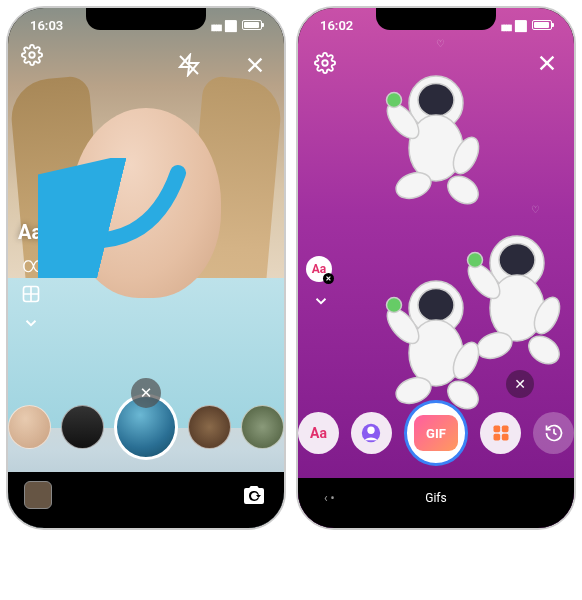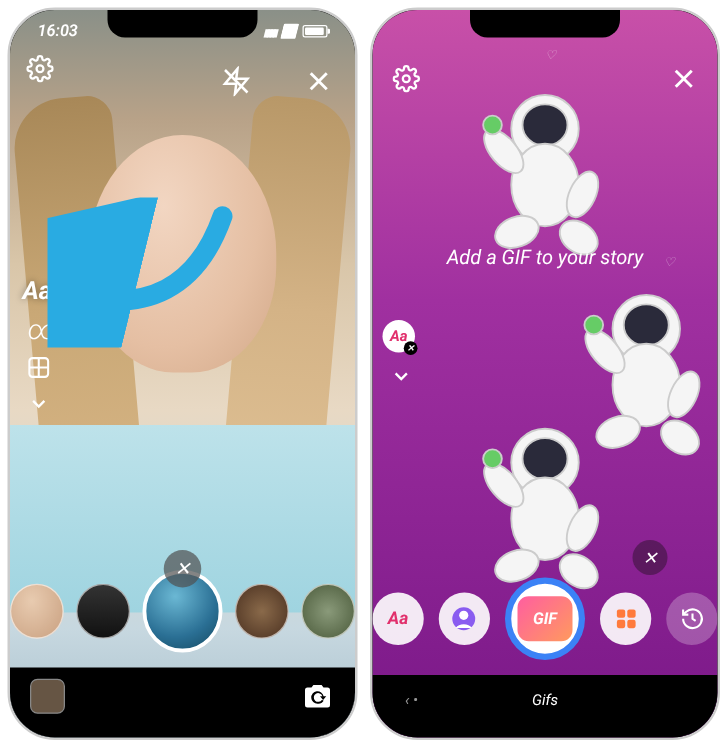--- a/index.html
+++ b/index.html
@@ -7,27 +7,26 @@
     background: #fff;
     font-family: -apple-system, BlinkMacSystemFont, 'Segoe UI', Roboto, sans-serif;
     width: 582px;
     height: 600px;
     display: flex;
     gap: 10px;
     padding: 6px;
   }
   .phone {
     width: 280px;
-    height: 586px;
+    height: 524px;
     border-radius: 38px;
     background: #000;
     position: relative;
     overflow: hidden;
     border: 2px solid #ccc;
-    font-style: italic;
   }
   .statusbar {
     position: absolute;
     top: 0; left: 0; right: 0;
     height: 30px;
     display: flex;
     justify-content: space-between;
     align-items: center;
     padding: 4px 22px 0;
     color: #fff;
@@ -173,21 +172,21 @@
   .moderow {
     position: absolute; bottom: 62px; left: 0; right: 0; display:flex; justify-content:center; gap:12px; align-items:center; z-index:6;
   }
   .mode {
     width: 42px; height: 42px; border-radius: 50%; background: rgba(255,255,255,0.9);
     display:flex; align-items:center; justify-content:center; font-weight:700;
   }
   .mode.aa { color:#e1306c; font-size:14px; }
   .mode.avatar { font-size: 18px; }
   .mode.gif {
-    width: 66px; height: 66px; border: 5px solid #3b82f6; background:#fff;text-align:right;
+    width: 66px; height: 66px; border: 3px solid #3b82f6; background:#fff;text-align:right;
   }
   .gif-inner {
     width: 44px; height: 36px; border-radius: 9px;
     background: linear-gradient(135deg,#ff5ea0,#ff9a5e);
     color:#fff; font-weight:700; font-size:13px; display:flex; align-items:center; justify-content:center;
   }
   .mode.grid { font-size: 16px; }
   .mode.history {
     background: rgba(255,255,255,0.25); color:#fff;
   }
@@ -288,20 +287,28 @@
     <div class="camswap">
       <svg width="24" height="24" viewBox="0 0 24 24" fill="#fff">
           <path d="M20 5h-3.2l-1.5-2h-6.6L7.2 5H4a2 2 0 0 0-2 2v12a2 2 0 0 0 2 2h16a2 2 0 0 0 2-2V7a2 2 0 0 0-2-2zm-8 13a5 5 0 1 1 4.9-6H19l-2.5 3-2.5-3h1.9a3.5 3.5 0 1 0-.3 2.7l1.3.9A5 5 0 0 1 12 18z"></path>
         </svg>
     </div>
   </div>
 </div>
 
 <div class="phone">
   <div class="notch"></div>
+  <div class="statusbar">
+    <span>16:02</span>
+    <div class="status-right">
+      <span class="bars"></span>
+      <span class="wifi"></span>
+      <span class="battery"></span>
+    </div>
+  </div>
 
   <div class="gifbg">
     <span class="hearts" style="top:30px;left:50%;">♡</span>
     <span class="hearts" style="top:196px;right:34px;">♡</span>
     <span class="hearts" style="top:336px;left:50%;">♡</span>
 
     <div class="astronaut astro1">
       <svg class="astro-svg" viewBox="0 0 100 100">
           <g fill="#f5f5f5" stroke="#ccc" stroke-width="1">
             <ellipse cx="50" cy="30" rx="18" ry="18"></ellipse>
@@ -351,21 +358,20 @@
         <path d="M19.4 15a1.7 1.7 0 0 0 .3 1.8l.1.1a2 2 0 1 1-2.8 2.8l-.1-.1a1.7 1.7 0 0 0-1.8-.3 1.7 1.7 0 0 0-1 1.5V21a2 2 0 0 1-4 0v-.1a1.7 1.7 0 0 0-1-1.5 1.7 1.7 0 0 0-1.8.3l-.1.1a2 2 0 1 1-2.8-2.8l.1-.1a1.7 1.7 0 0 0 .3-1.8 1.7 1.7 0 0 0-1.5-1H3a2 2 0 0 1 0-4h.1a1.7 1.7 0 0 0 1.5-1 1.7 1.7 0 0 0-.3-1.8l-.1-.1a2 2 0 1 1 2.8-2.8l.1.1a1.7 1.7 0 0 0 1.8.3H9a1.7 1.7 0 0 0 1-1.5V3a2 2 0 0 1 4 0v.1a1.7 1.7 0 0 0 1 1.5 1.7 1.7 0 0 0 1.8-.3l.1-.1a2 2 0 1 1 2.8 2.8l-.1.1a1.7 1.7 0 0 0-.3 1.8V9a1.7 1.7 0 0 0 1.5 1H21a2 2 0 0 1 0 4h-.1a1.7 1.7 0 0 0-1.5 1z"></path>
       </svg>
   </div>
   <div class="r-close">
     <svg width="22" height="22" viewBox="0 0 24 24" stroke="#fff" stroke-width="2.5">
         <line x1="5" y1="5" x2="19" y2="19"></line>
         <line x1="19" y1="5" x2="5" y2="19"></line>
       </svg>
   </div>
 
-  <div class="gif-title">Add a GIF to your story</div>
 
   <div class="badge-aa">Aa</div>
   <div class="chev-down">
     <svg width="18" height="18" viewBox="0 0 24 24" fill="none" stroke="#fff" stroke-width="2.5">
         <polyline points="6 9 12 15 18 9"></polyline>
       </svg>
   </div>
 
   <div class="r-closebtn">✕</div>
 

